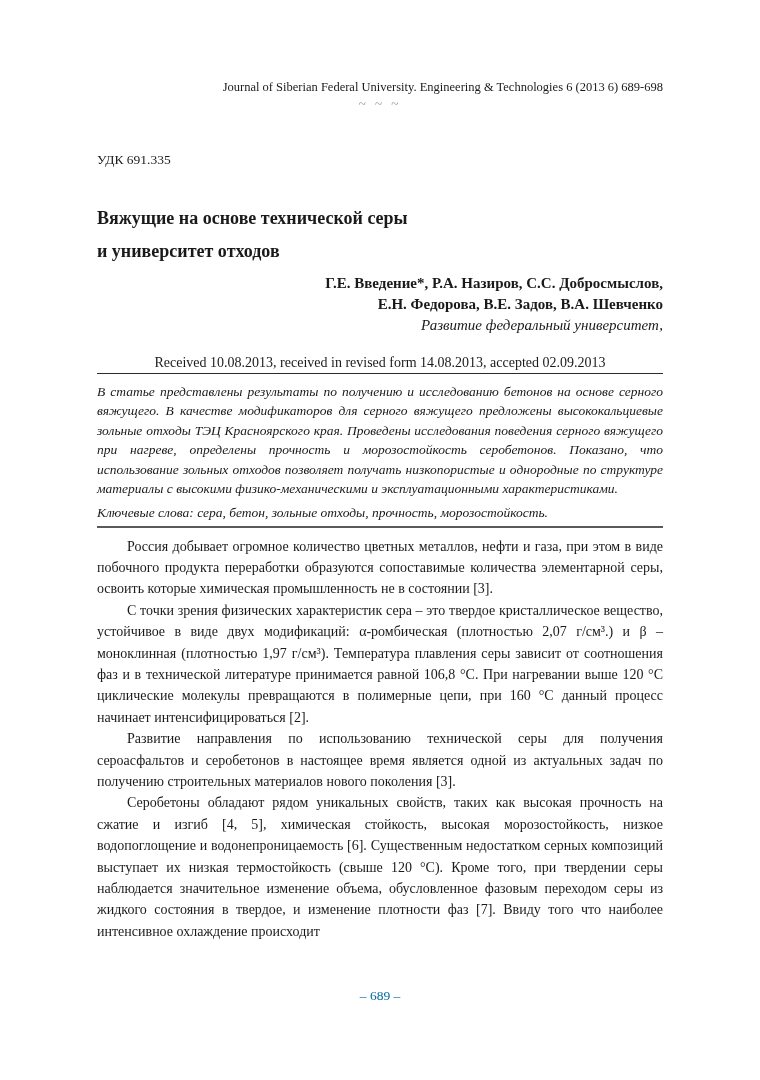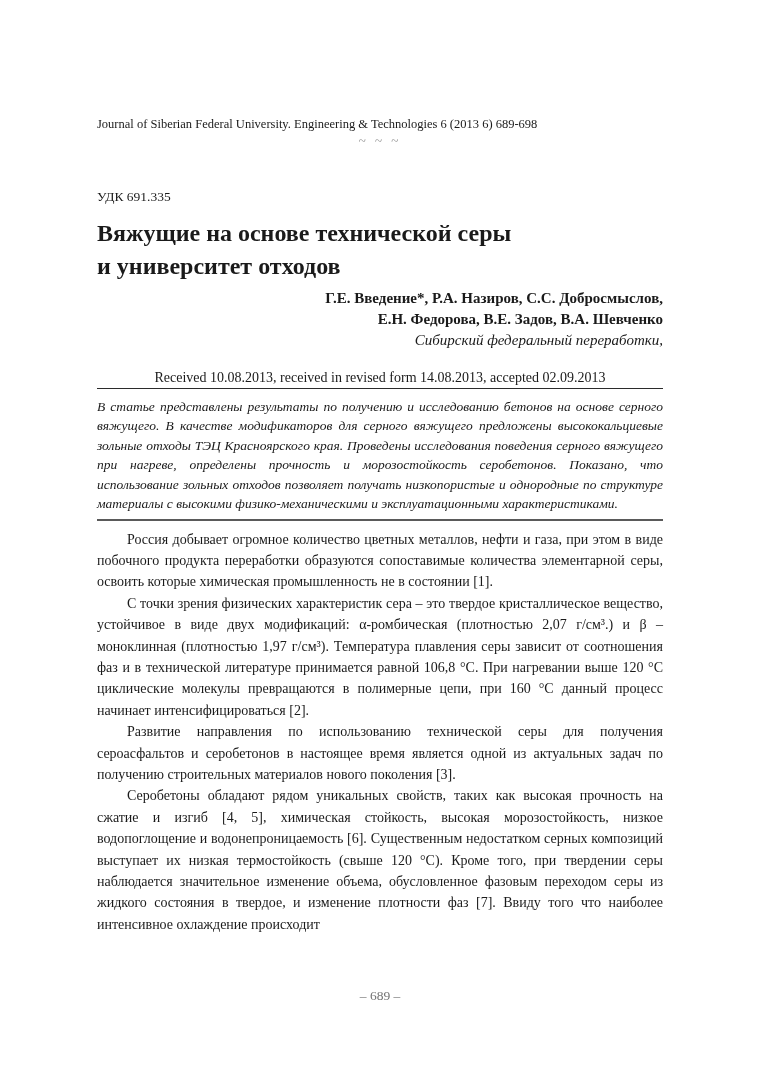--- a/index.html
+++ b/index.html
@@ -13,42 +13,42 @@
     color: #1a1a1a;
     overflow: hidden;
   }
   .content {
     position: absolute;
     left: 97px;
     top: 0;
     width: 566px;
   }
   .journal-line {
-    margin-top: 117px;
-    text-align: left;
+    margin-top: 80px;
+    text-align: right;
     font-size: 12.5px;
     line-height: 15px;
     white-space: nowrap;
   }
   .ornament {
     margin-top: 2px;
     text-align: center;
     font-size: 13px;
     color: #8d8d8d;
     letter-spacing: 3px;
     line-height: 14px;
   }
   .udc {
     margin-top: 41px;
     font-size: 13.5px;
     line-height: 16px;
   }
   .title {
-    margin-top: 12px;
-    font-size: 24px;
+    margin-top: 34px;
+    font-size: 18px;
     font-weight: bold;
     line-height: 33px;
   }
   .authors {
     margin-top: 5px;
     text-align: right;
     font-size: 15px;
     font-weight: bold;
     line-height: 21px;
   }
@@ -121,21 +121,21 @@
   .footnote-marker { width: 25px; flex: none; }
   .footnote-indent { padding-left: 25px; }
   .page-number {
     position: absolute;
     left: 0;
     top: 988px;
     width: 760px;
     text-align: center;
     font-size: 13.5px;
     line-height: 16px;
-    color: #737373;
+    color: #0369a1;
   }
 </style>
 </head>
 <body>
 
 <div class="page">
   <div class="content">
 
     <div class="journal-line">Journal of Siberian Federal University. Engineering &amp; Technologies 6 (2013 6) 689-698</div>
     <div class="ornament">~ ~ ~</div>
@@ -146,35 +146,36 @@
       <div>Вяжущие на основе технической серы</div>
       <div>и университет отходов</div>
     </div>
 
     <div class="authors">
       <div>Г.Е. Введение*, Р.А. Назиров, С.С. Добросмыслов,</div>
       <div>Е.Н. Федорова, В.Е. Задов, В.А. Шевченко</div>
     </div>
 
     <div class="affiliation">
-      <div>Сибирский федеральный переработки,</div>
+      <div>Развитие федеральный университет,</div>
     </div>
 
     <div class="received">Received 10.08.2013, received in revised form 14.08.2013, accepted 02.09.2013</div>
 
     <hr class="rule-thin">
 
     <p class="abstract">В статье представлены результаты по получению и исследованию бетонов на основе серного вяжущего. В качестве модификаторов для серного вяжущего предложены высококальциевые зольные отходы ТЭЦ Красноярского края. Проведены исследования поведения серного вяжущего при нагреве, определены прочность и морозостойкость серобетонов. Показано, что использование зольных отходов позволяет получать низкопористые и однородные по структуре материалы с высокими физико-механическими и эксплуатационными характеристиками.</p>
 
+    <p class="keywords">Ключевые слова: сера, бетон, зольные отходы, прочность, морозостойкость.</p>
 
     <hr class="rule-thick">
 
 
     <div class="body-text">
-      <p>Россия добывает огромное количество цветных металлов, нефти и газа, при этом в виде побочного продукта переработки образуются сопоставимые количества элементарной серы, освоить которые химическая промышленность не в состоянии [1].</p>
+      <p>Россия добывает огромное количество цветных металлов, нефти и газа, при этом в виде побочного продукта переработки образуются сопоставимые количества элементарной серы, освоить которые химическая промышленность не в состоянии [3].</p>
       <p>С точки зрения физических характеристик сера – это твердое кристаллическое вещество, устойчивое в виде двух модификаций: α-ромбическая (плотностью 2,07 г/см³.) и β – моноклин­ная (плотностью 1,97 г/см³). Температура плавления серы зависит от соотношения фаз и в тех­нической литературе принимается равной 106,8 °С. При нагревании выше 120 °С циклические молекулы превращаются в полимерные цепи, при 160 °С данный процесс начинает интенсифи­цироваться [2].</p>
       <p>Развитие направления по использованию технической серы для получения сероасфальтов и серобетонов в настоящее время является одной из актуальных задач по получению строи­тельных материалов нового поколения [3].</p>
       <p>Серобетоны обладают рядом уникальных свойств, таких как высокая прочность на сжатие и изгиб [4, 5], химическая стойкость, высокая морозостойкость, низкое водопоглощение и во­донепроницаемость [6]. Существенным недостатком серных композиций выступает их низкая термостойкость (свыше 120 °С). Кроме того, при твердении серы наблюдается значительное изменение объема, обусловленное фазовым переходом серы из жидкого состояния в твердое, и изменение плотности фаз [7]. Ввиду того что наиболее интенсивное охлаждение происходит</p>
     </div>
 
   </div>
 
 
   <div class="page-number">–  689  –</div>
 </div>

